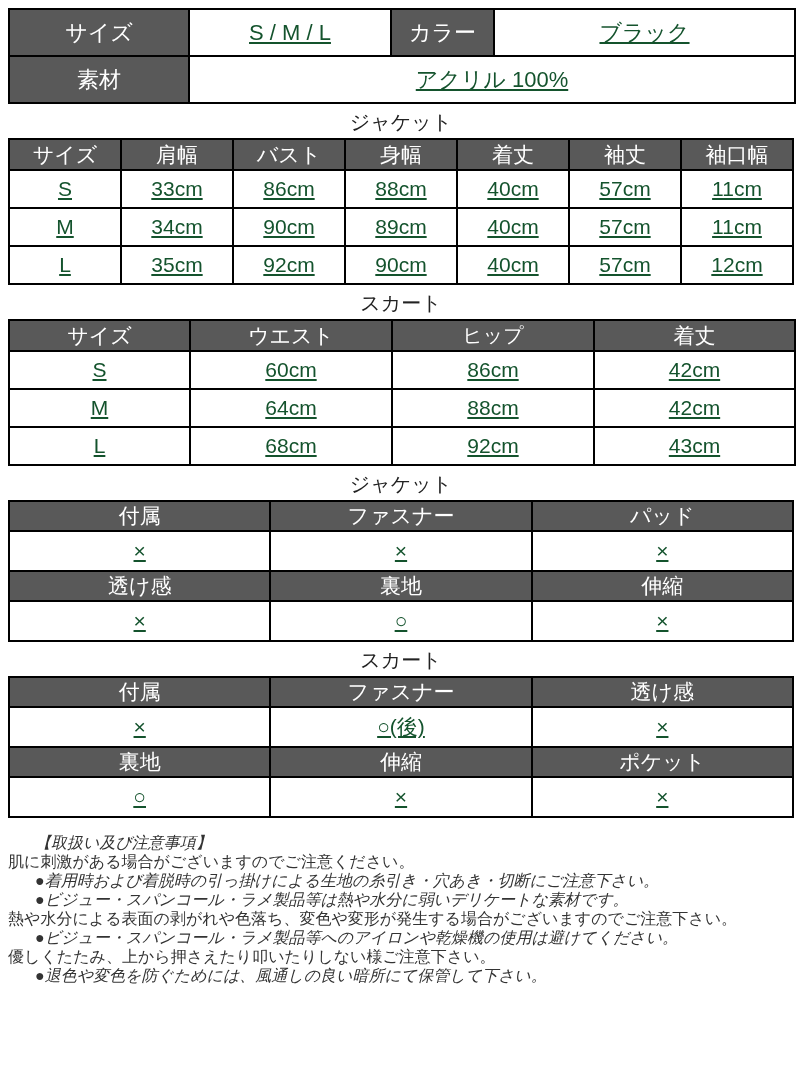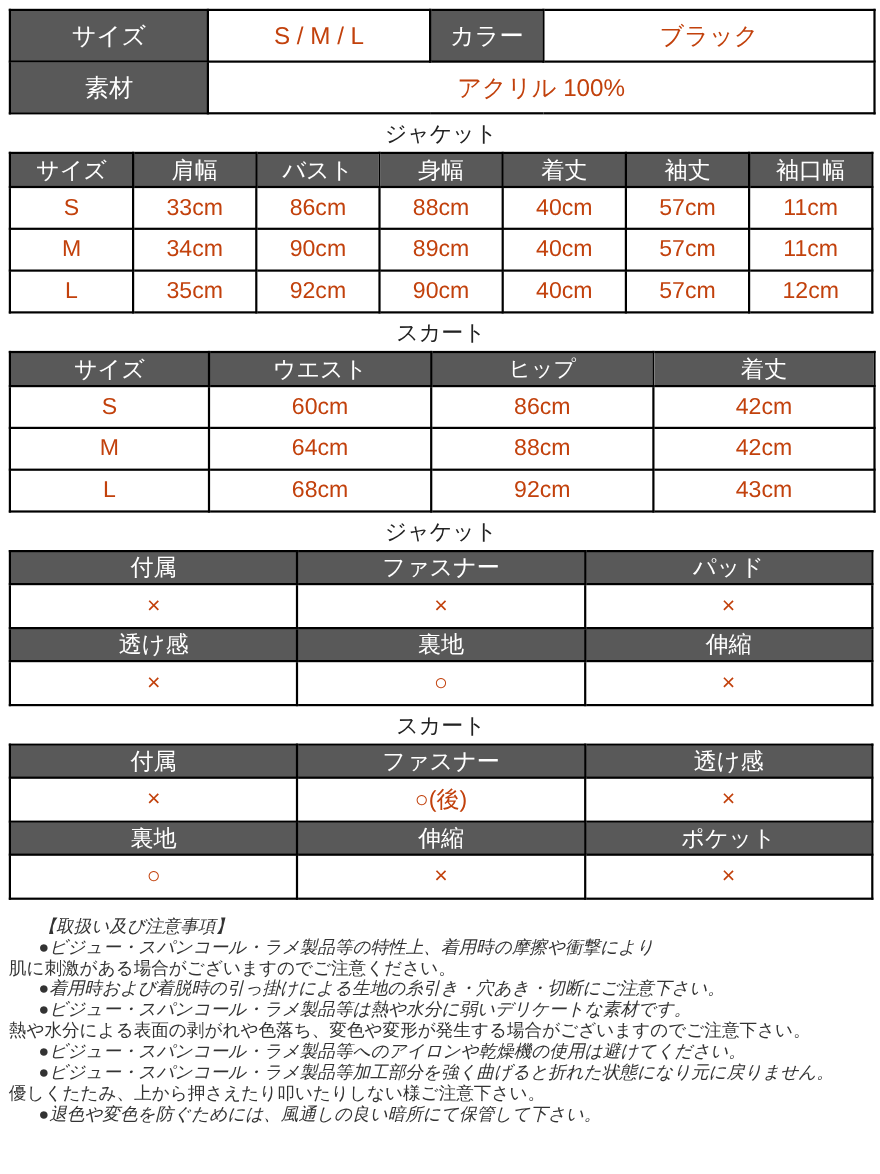--- a/index.html
+++ b/index.html
@@ -25,21 +25,21 @@
     vertical-align: middle;
     padding: 0;
     white-space: nowrap;
     overflow: hidden;
   }
   .tbl th {
     background: #595959;
     color: #ffffff;
     font-weight: normal;
   }
-  .tbl td { color: #c2410c; }
+  .tbl td { color: #14532d; text-decoration: underline; }
 
   
   .tbl-top { font-size: 22px; }
   .tbl-top tr { height: 47px; }
 
   
   .tbl-size { font-size: 21px; }
   .tbl-size tr.hdr { height: 31px; }
   .tbl-size tr.data { height: 38px; }
   .tbl-skirt tr.hdr th:nth-child(3) { font-size: 20px; }
@@ -217,24 +217,22 @@
       <tr class="data">
         <td>○</td>
         <td>×</td>
         <td>×</td>
       </tr>
     </tbody>
   </table>
 
   <div class="notes">
     <div class="note-line indent">【取扱い及び注意事項】</div>
-    <div class="note-line indent">●ビジュー・スパンコール・ラメ製品等の特性上、着用時の摩擦や衝撃により</div>
     <div class="note-line">肌に刺激がある場合がございますのでご注意ください。</div>
     <div class="note-line indent">●着用時および着脱時の引っ掛けによる生地の糸引き・穴あき・切断にご注意下さい。</div>
     <div class="note-line indent">●ビジュー・スパンコール・ラメ製品等は熱や水分に弱いデリケートな素材です。</div>
     <div class="note-line">熱や水分による表面の剥がれや色落ち、変色や変形が発生する場合がございますのでご注意下さい。</div>
     <div class="note-line indent">●ビジュー・スパンコール・ラメ製品等へのアイロンや乾燥機の使用は避けてください。</div>
-    <div class="note-line indent">●ビジュー・スパンコール・ラメ製品等加工部分を強く曲げると折れた状態になり元に戻りません。</div>
     <div class="note-line">優しくたたみ、上から押さえたり叩いたりしない様ご注意下さい。</div>
     <div class="note-line indent">●退色や変色を防ぐためには、風通しの良い暗所にて保管して下さい。</div>
   </div>
 
 </div>
 
 </body></html>

